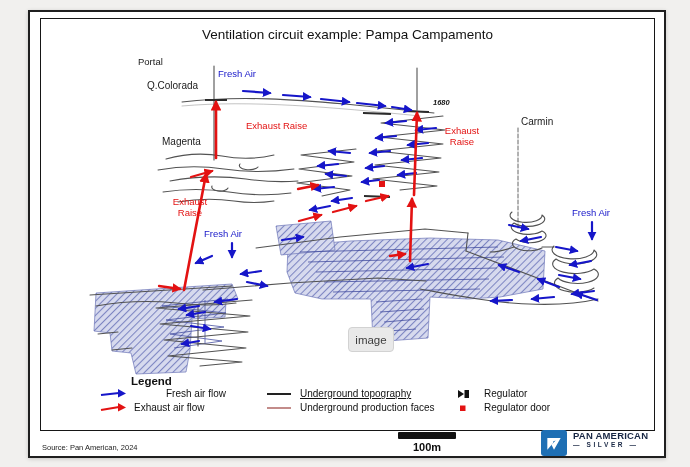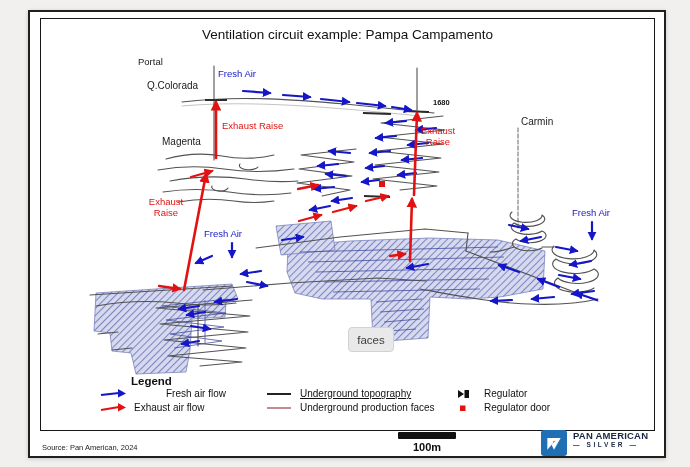--- a/index.html
+++ b/index.html
@@ -8,21 +8,21 @@
   .slide{position:absolute;left:28px;top:10px;width:638px;height:448px;background:#ffffff;
          border:2px solid #1f1f1f;box-shadow:0 1px 4px rgba(0,0,0,.18);box-sizing:border-box;}
   .inner-box{position:absolute;left:40px;top:18px;width:615px;height:413px;background:#ffffff;
          border:1.5px solid #161616;box-sizing:border-box;}
   .title{position:absolute;left:40px;top:27px;width:615px;text-align:center;
          font-size:13.5px;color:#121212;}
   svg.diagram{position:absolute;left:0;top:0;width:690px;height:467px;}
   .lbl{position:absolute;font-size:9.5px;color:#1a1a1a;white-space:nowrap;line-height:11px;}
   .lbl.big{font-size:10px;}
   .lbl.blue{color:#1616c9;}
-  .lbl.red{color:#e31212;}
+  .lbl.red{color:#e31212;margin-left:24px;}
   .lbl.center{text-align:center;white-space:normal;}
   .lbl.tiny{font-size:7.5px;font-weight:bold;color:#111;}
   .img-badge{position:absolute;left:348px;top:327px;width:44px;height:23px;background:#e9e9e9;
          border:1px solid #d2d2d2;border-radius:4px;display:flex;align-items:center;justify-content:center;
          font-size:11.5px;color:#3d3d3d;}
   .legend-head{position:absolute;left:131px;top:375px;font-size:11.5px;font-weight:bold;color:#111;}
   .lg-item{position:absolute;display:flex;align-items:center;font-size:10px;color:#111;white-space:nowrap;}
   .lg-sym{display:inline-flex;align-items:center;justify-content:flex-start;margin-right:8px;}
   .footer-source{position:absolute;left:42px;top:443px;font-size:7.5px;color:#222;}
   .scalebar{position:absolute;left:398px;top:432px;width:58px;height:7px;background:#101010;border-radius:1px;}
@@ -164,34 +164,34 @@
     </g>
 
     <rect x="379" y="181" width="6" height="6" fill="#e31212"></rect>
   </svg>
 
   <div class="lbl" style="left:138px;top:56px;">Portal</div>
   <div class="lbl big" style="left:147px;top:80px;">Q.Colorada</div>
   <div class="lbl blue" style="left:218px;top:68px;">Fresh Air</div>
   <div class="lbl red" style="left:222px;top:120px;">Exhaust Raise</div>
   <div class="lbl big" style="left:162px;top:136px;">Magenta</div>
-  <div class="lbl tiny" style="left:433px;top:97px;">1680</div>
+  <div class="lbl tiny" style="left:433px;top:97px;font-style:italic;">1680</div>
   <div class="lbl big" style="left:521px;top:116px;">Carmin</div>
   <div class="lbl red center" style="left:413px;top:125px;width:50px;">
     <span style="display:block;">Exhaust</span>
     <span style="display:block;">Raise</span>
   </div>
   <div class="lbl red center" style="left:141px;top:196px;width:50px;">
     <span style="display:block;">Exhaust</span>
     <span style="display:block;">Raise</span>
   </div>
   <div class="lbl blue" style="left:204px;top:228px;">Fresh Air</div>
   <div class="lbl blue" style="left:572px;top:207px;">Fresh Air</div>
 
-  <div class="img-badge">faces</div>
+  <div class="img-badge">image</div>
 
   <div class="legend-head">Legend</div>
 
   <div class="lg-item" style="left:100px;top:388px;gap:32px;">
     <span class="lg-sym">
       <svg width="26" height="10" viewBox="0 0 26 10">
           <line x1="1" y1="6" x2="19" y2="4" stroke="#1616c9" stroke-width="2.2"></line>
           <path d="M18,0 L26,4.5 L18,8.5 z" fill="#1616c9"></path>
         </svg>
     </span>

